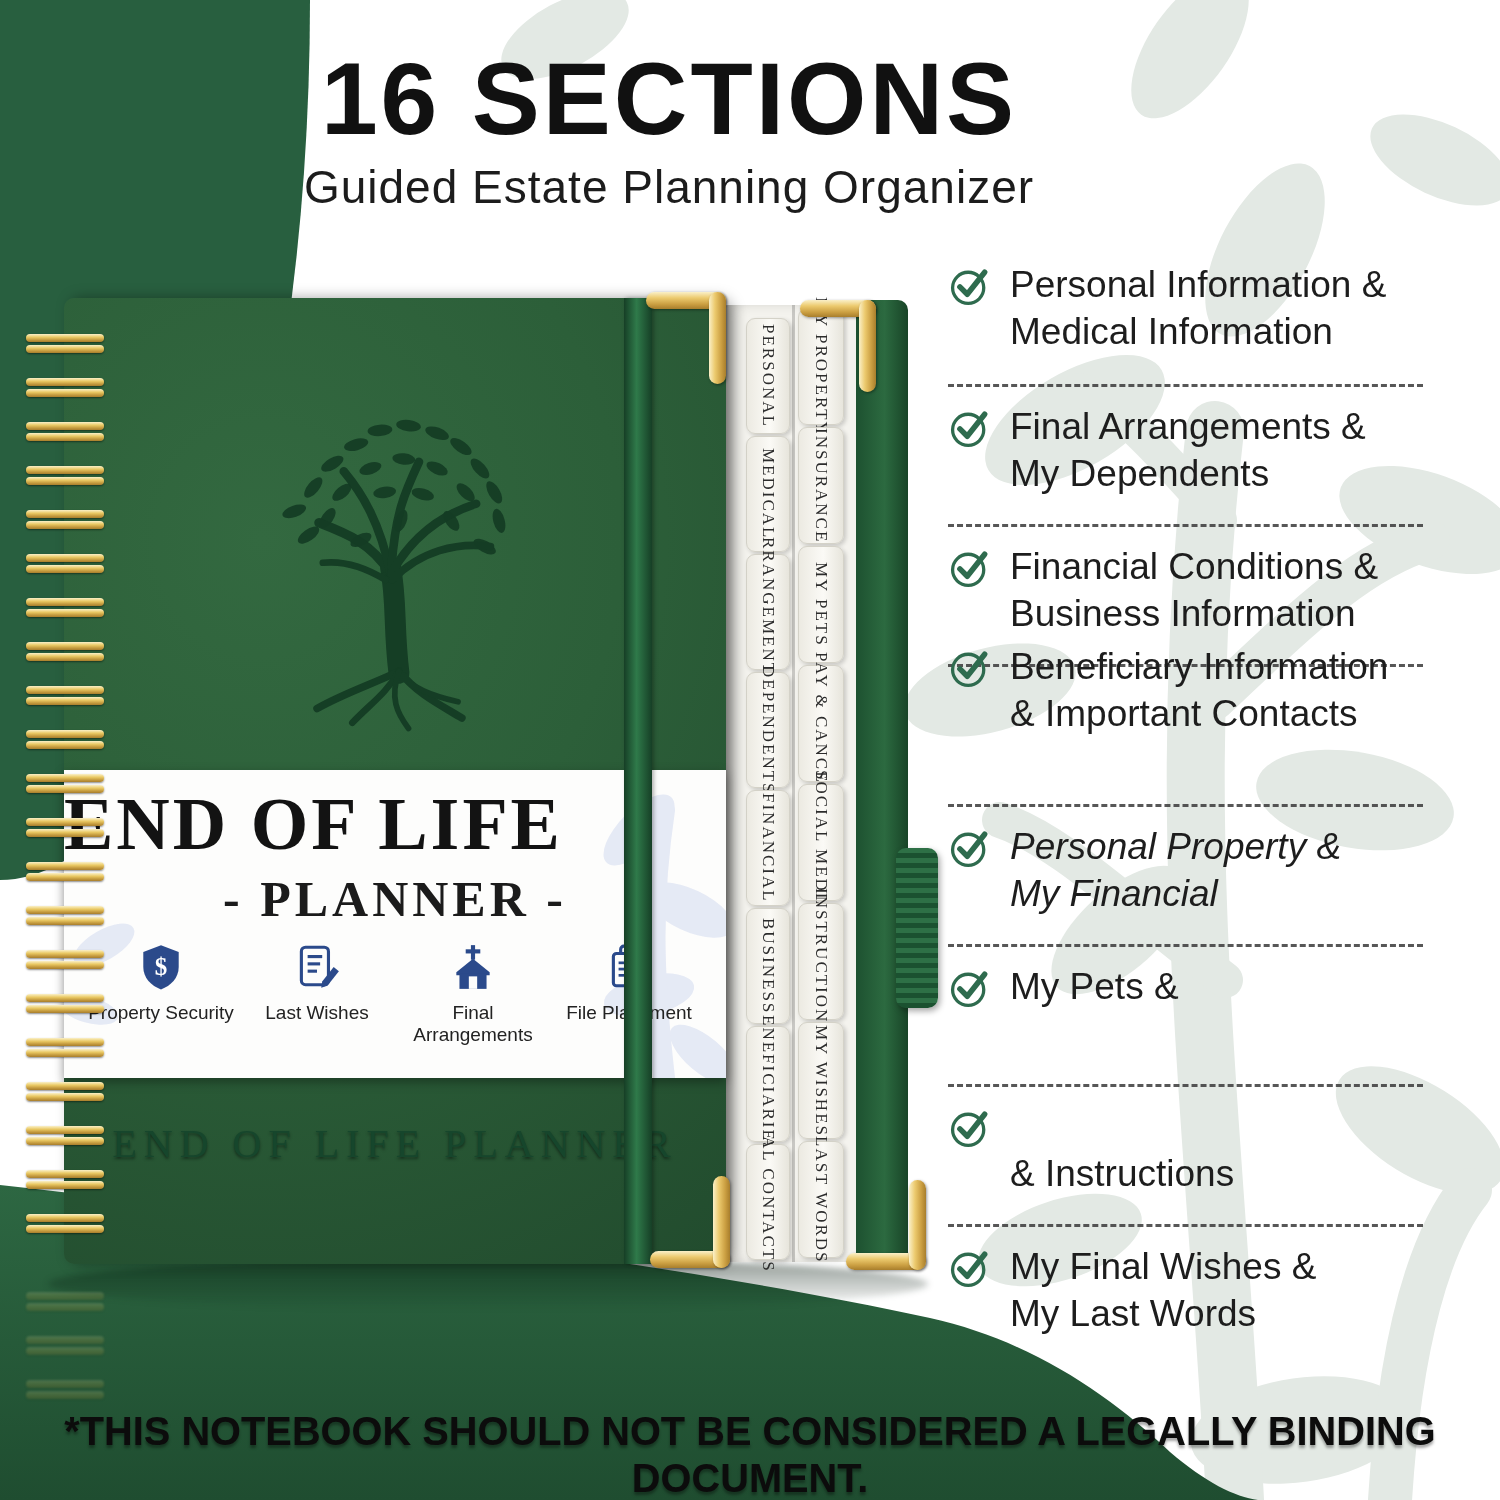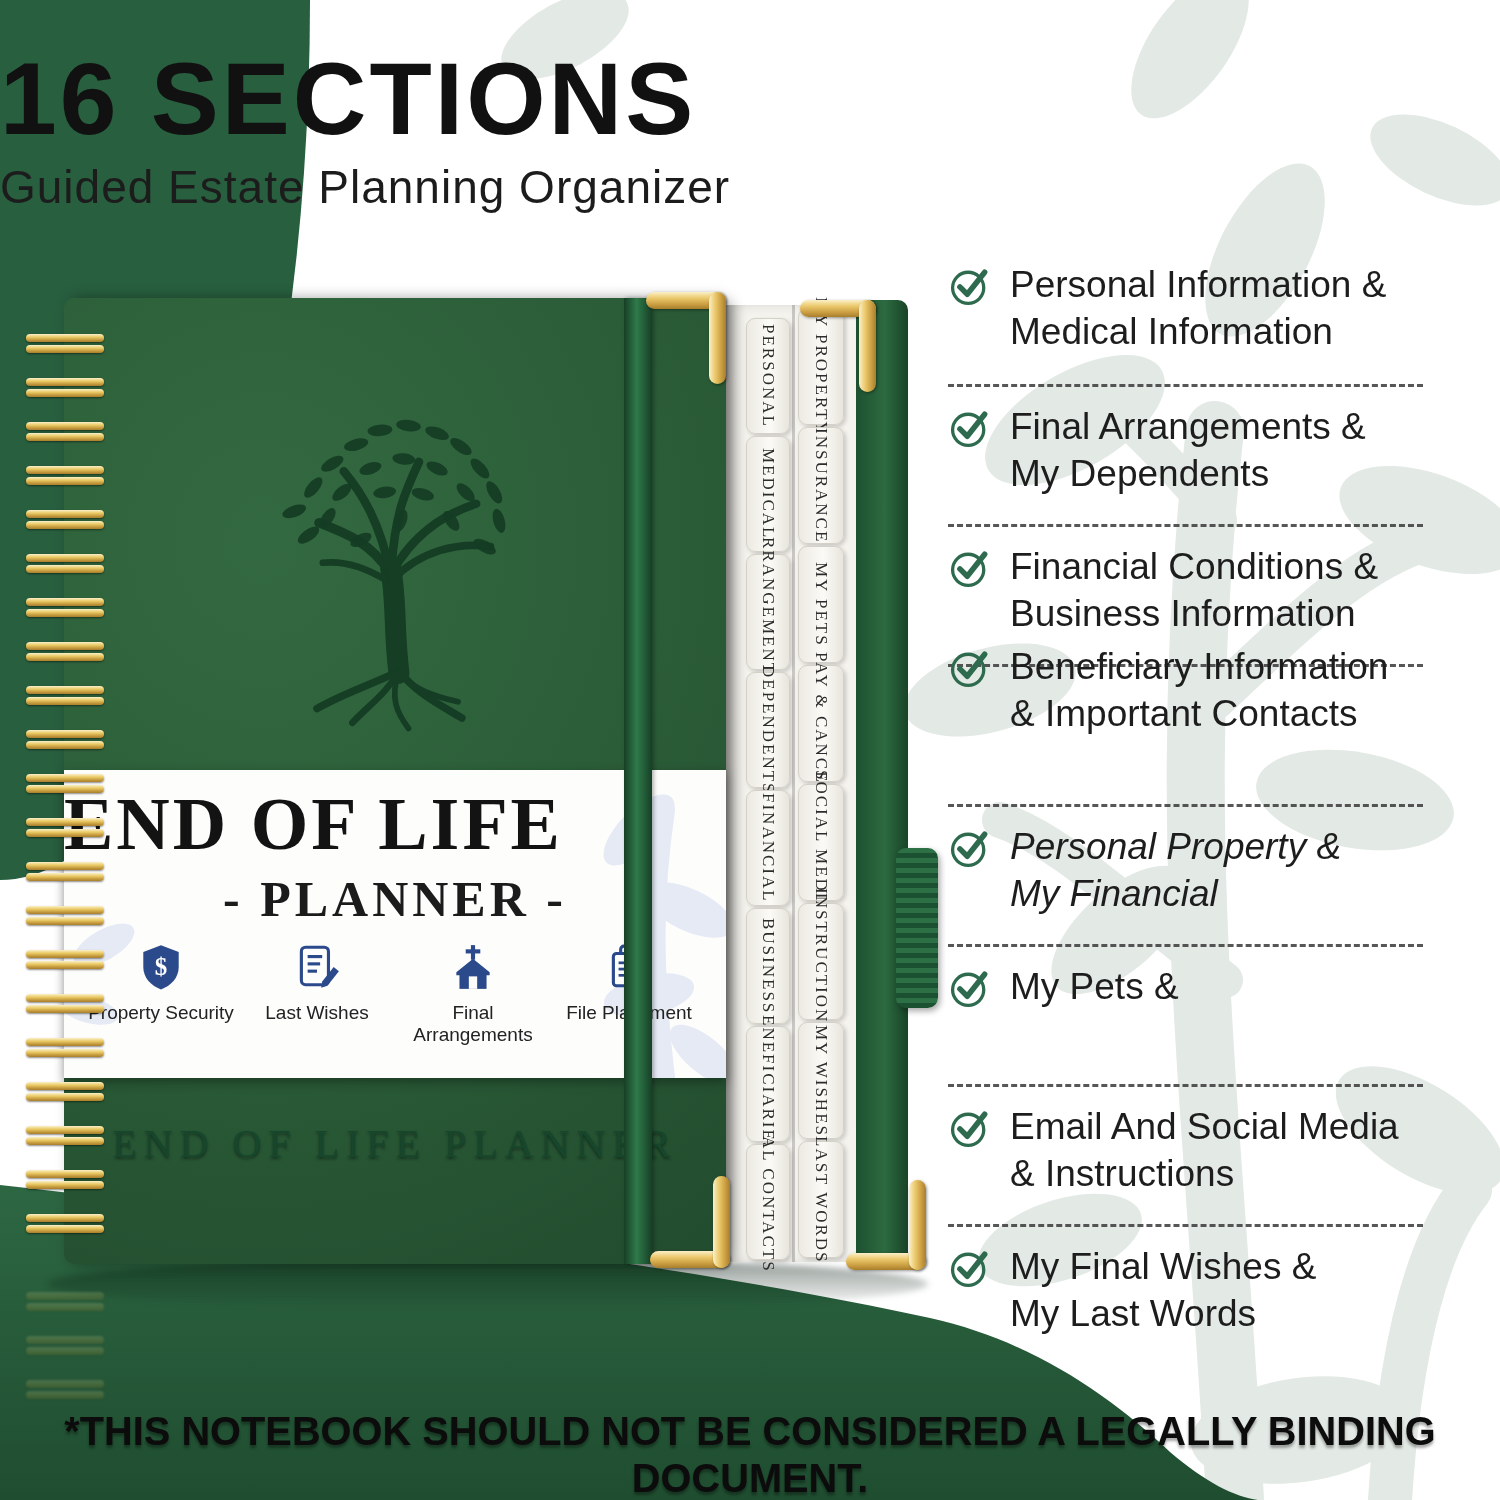--- a/index.html
+++ b/index.html
@@ -7,21 +7,21 @@
           font-family:"Liberation Sans",sans-serif;margin:0 auto;}
   .abs{position:absolute;}
 
   
   #bg-pattern{left:0;top:0;width:1500px;height:1500px;}
   #corner-top-left{left:-310px;top:-880px;width:620px;height:1760px;border-radius:50%;
                    background:#285F3F;}
   #surface-bottom{left:0;top:1150px;width:1500px;height:350px;}
 
   
-  #header{left:0;top:48px;width:1338px;}
+  #header{left:0;top:48px;width:1338px;text-align:center;}
   #page-title{font-size:102px;font-weight:800;letter-spacing:3px;color:#111;
               font-family:"Liberation Sans",sans-serif;line-height:1.0;}
   #page-subtitle{margin-top:10px;font-size:46px;font-weight:400;color:#1c1c1c;letter-spacing:1px;}
 
   
   #book{left:0;top:0;width:960px;height:1500px;}
   #book-shadow{left:48px;top:1258px;width:880px;height:52px;
                background:linear-gradient(180deg,rgba(5,25,14,.45),rgba(5,25,14,0));
                filter:blur(3px);border-radius:50%;}
   #pages-block{left:724px;top:305px;width:136px;height:957px;background:#f4f3ee;
@@ -470,21 +470,21 @@
         </svg>
       <div class="check-text"><span>My Pets &amp;</span><br></div>
     </div>
     <div class="dashsep" style="top:1084px;"></div>
 
     <div class="check-item" style="top:1104px;">
       <svg viewBox="0 0 48 48">
           <circle cx="22" cy="26" r="17" fill="none" stroke="#2E6B4E" stroke-width="3.6"></circle>
           <path d="M13 25 L21 33 L40 9" fill="none" stroke="#2E6B4E" stroke-width="6" stroke-linecap="round" stroke-linejoin="round"></path>
         </svg>
-      <div class="check-text"><span>Email And Social Media</span><br><span>&amp; Instructions</span></div>
+      <div class="check-text"><br><span>&amp; Instructions</span></div>
     </div>
     <div class="dashsep" style="top:1224px;"></div>
 
     <div class="check-item" style="top:1244px;">
       <svg viewBox="0 0 48 48">
           <circle cx="22" cy="26" r="17" fill="none" stroke="#2E6B4E" stroke-width="3.6"></circle>
           <path d="M13 25 L21 33 L40 9" fill="none" stroke="#2E6B4E" stroke-width="6" stroke-linecap="round" stroke-linejoin="round"></path>
         </svg>
       <div class="check-text"><span>My Final Wishes &amp;</span><br><span>My Last Words</span></div>
     </div>

